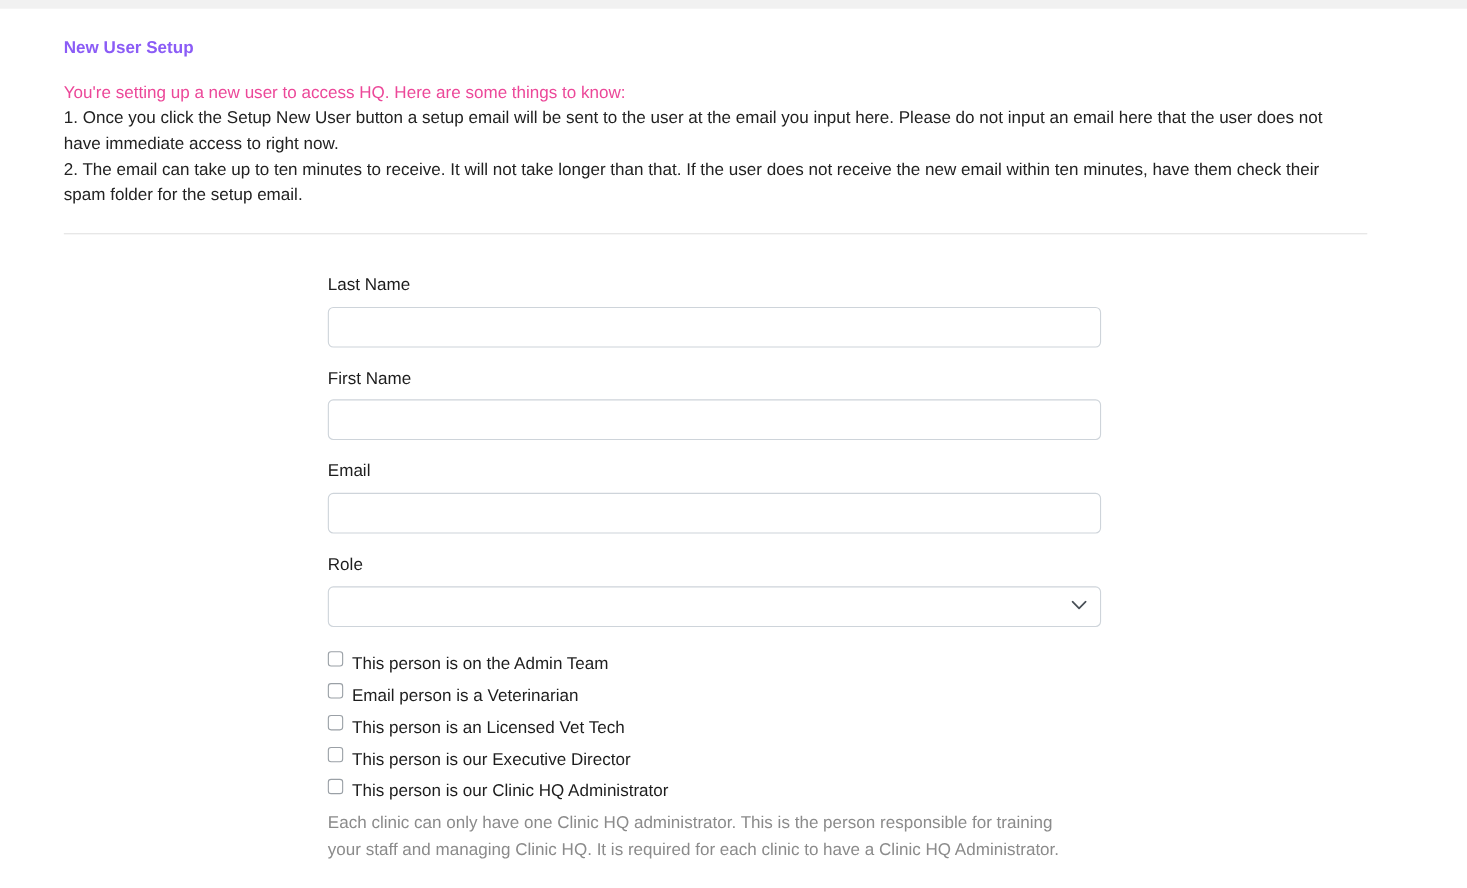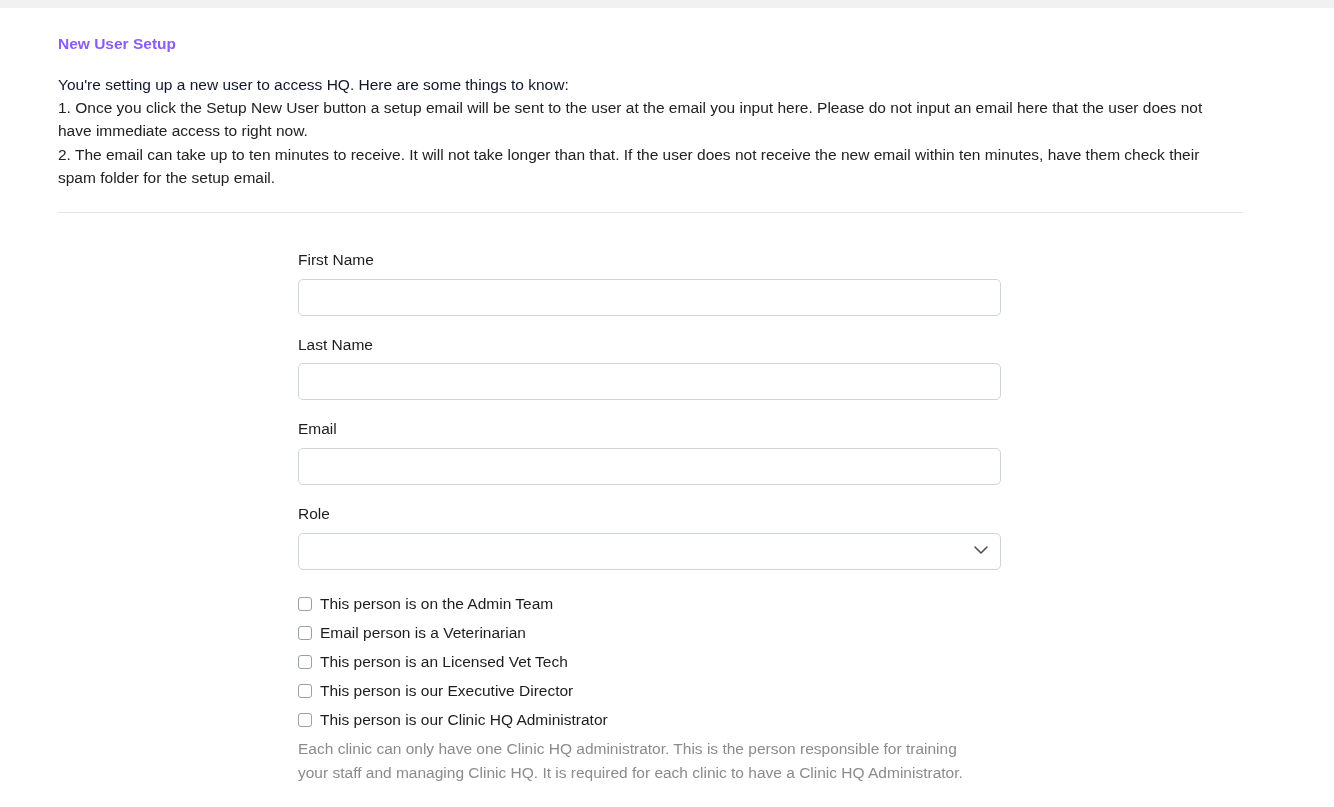--- a/index.html
+++ b/index.html
@@ -30,21 +30,21 @@
   }
   .page-title {
     font-size: 15.5px;
     font-weight: bold;
     color: #8b5cf6;
     margin: 0 0 0 0;
     line-height: 1.4;
   }
   .intro {
     font-size: 15.5px;
-    color: #0f172a;
+    color: #ec4899;
     margin-top: 19px;
     line-height: 1.45;
   }
   .note {
     font-size: 15.5px;
     color: #222222;
     line-height: 1.5;
     max-width: 1175px;
   }
   .divider {
@@ -107,21 +107,20 @@
     display: block;
     width: 14px;
     height: 9px;
   }
   .chevron svg { display: block; }
   .checkbox-group {
     margin-top: 22px;
   }
   .checkbox-row {
     display: flex;
-    align-items: center;
     margin-bottom: 5px;
   }
   .checkbox-row input[type="checkbox"] {
     width: 14px;
     height: 14px;
     margin: 0 8px 0 0;
     border: 1px solid #9aa0a6;
     border-radius: 3px;
     appearance: none;
     -webkit-appearance: none;
@@ -155,26 +154,26 @@
     <div class="intro">You're setting up a new user to access HQ. Here are some things to know:</div>
 
     <div class="note">1. Once you click the Setup New User button a setup email will be sent to the user at the email you input here. Please do not input an email here that the user does not have immediate access to right now.</div>
     <div class="note">2. The email can take up to ten minutes to receive. It will not take longer than that. If the user does not receive the new email within ten minutes, have them check their spam folder for the setup email.</div>
 
     <hr class="divider">
 
     <div class="form">
 
       <div class="field">
+        <label class="field-label">Last Name</label>
+        <input class="text-input" type="text" value="" style="">
+      </div>
+
+      <div class="field">
         <label class="field-label">First Name</label>
-        <input class="text-input" type="text" value="" style="">
-      </div>
-
-      <div class="field">
-        <label class="field-label">Last Name</label>
         <input class="text-input" type="text" value="" style="">
       </div>
 
       <div class="field">
         <label class="field-label">Email</label>
         <input class="text-input" type="text" value="" style="">
       </div>
 
       <div class="field">
         <label class="field-label">Role</label>

